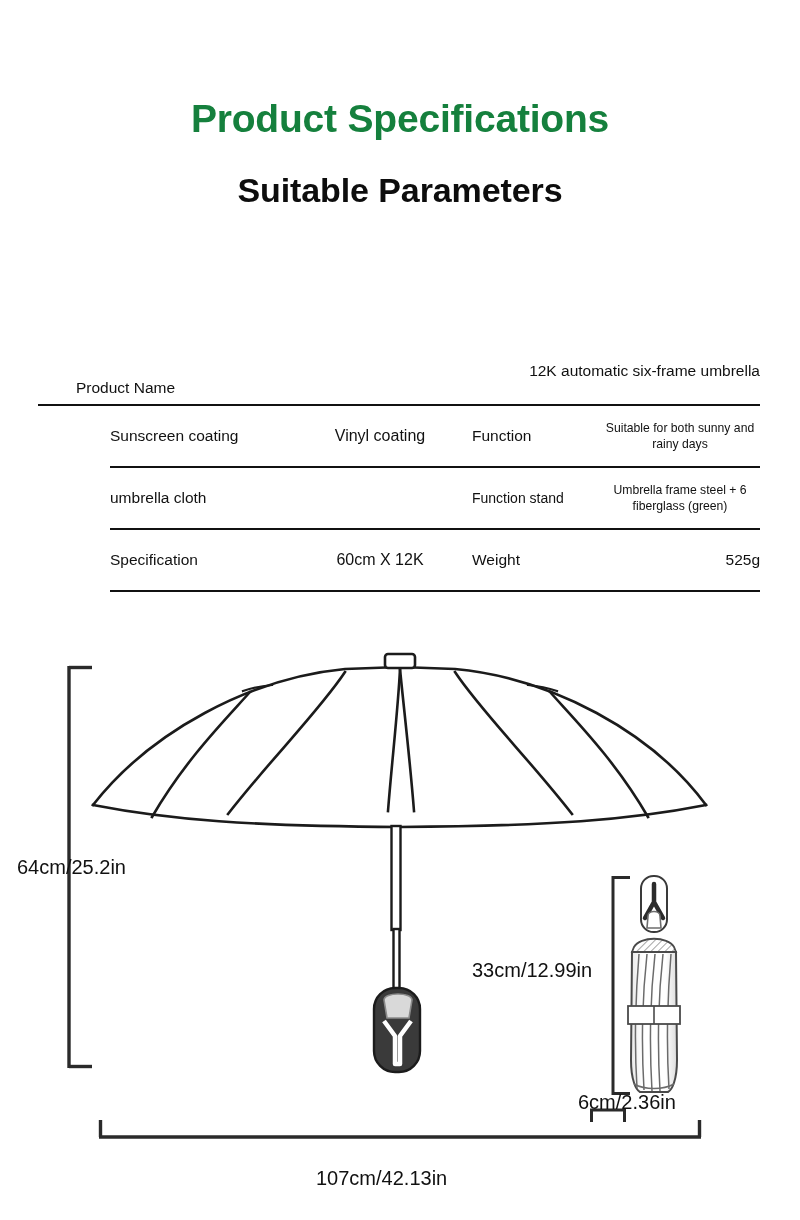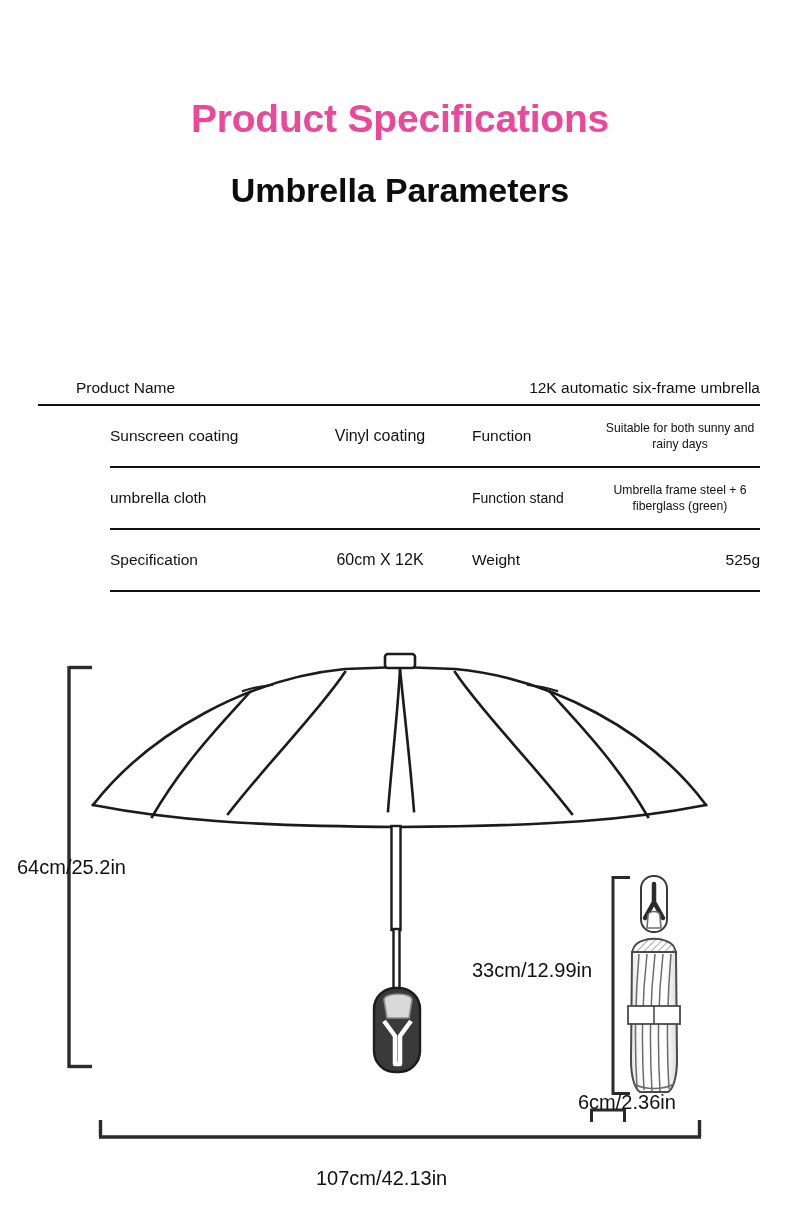--- a/index.html
+++ b/index.html
@@ -28,21 +28,21 @@
     left: 0;
     top: 96px;
     width: 800px;
     text-align: center;
   }
   .title-main {
     font-size: 39px;
     font-weight: 700;
     letter-spacing: -0.2px;
     line-height: 1.18;
-    color: #ec4899;
+    color: #15803d;
   }
   .title-sub {
     font-size: 34px;
     font-weight: 700;
     letter-spacing: -0.1px;
     line-height: 1.2;
     color: #0d0d0d;
     margin-top: 28px;
   }
 
@@ -64,21 +64,21 @@
     font-size: 15.5px;
     line-height: 1.25;
     padding-bottom: 7px;
     margin-left: 38px;
   }
   .spec-row-full .cell-value {
     flex: 1 1 auto;
     font-size: 15.5px;
     line-height: 1.25;
     text-align: right;
-    padding-bottom: 7px;
+    padding-bottom: 24px;
   }
 
   .spec-pair {
     display: flex;
     justify-content: flex-end;
   }
   .spec-col {
     width: 362px;
   }
   .spec-col.right {
@@ -146,21 +146,21 @@
   #lbl-folded-w { left: 578px; top: 1092px; }
   #lbl-width    { left: 316px; top: 1168px; }
 </style>
 </head>
 <body>
 
 <div id="page">
 
   <div class="title-block">
     <div class="title-main">Product Specifications</div>
-    <div class="title-sub">Umbrella Parameters</div>
+    <div class="title-sub">Suitable Parameters</div>
   </div>
 
   <div class="spec-table">
 
     <div class="spec-row-full">
       <div class="cell-label">Product Name</div>
       <div class="cell-value">12K automatic six-frame umbrella</div>
     </div>
 
     <div class="spec-pair">

